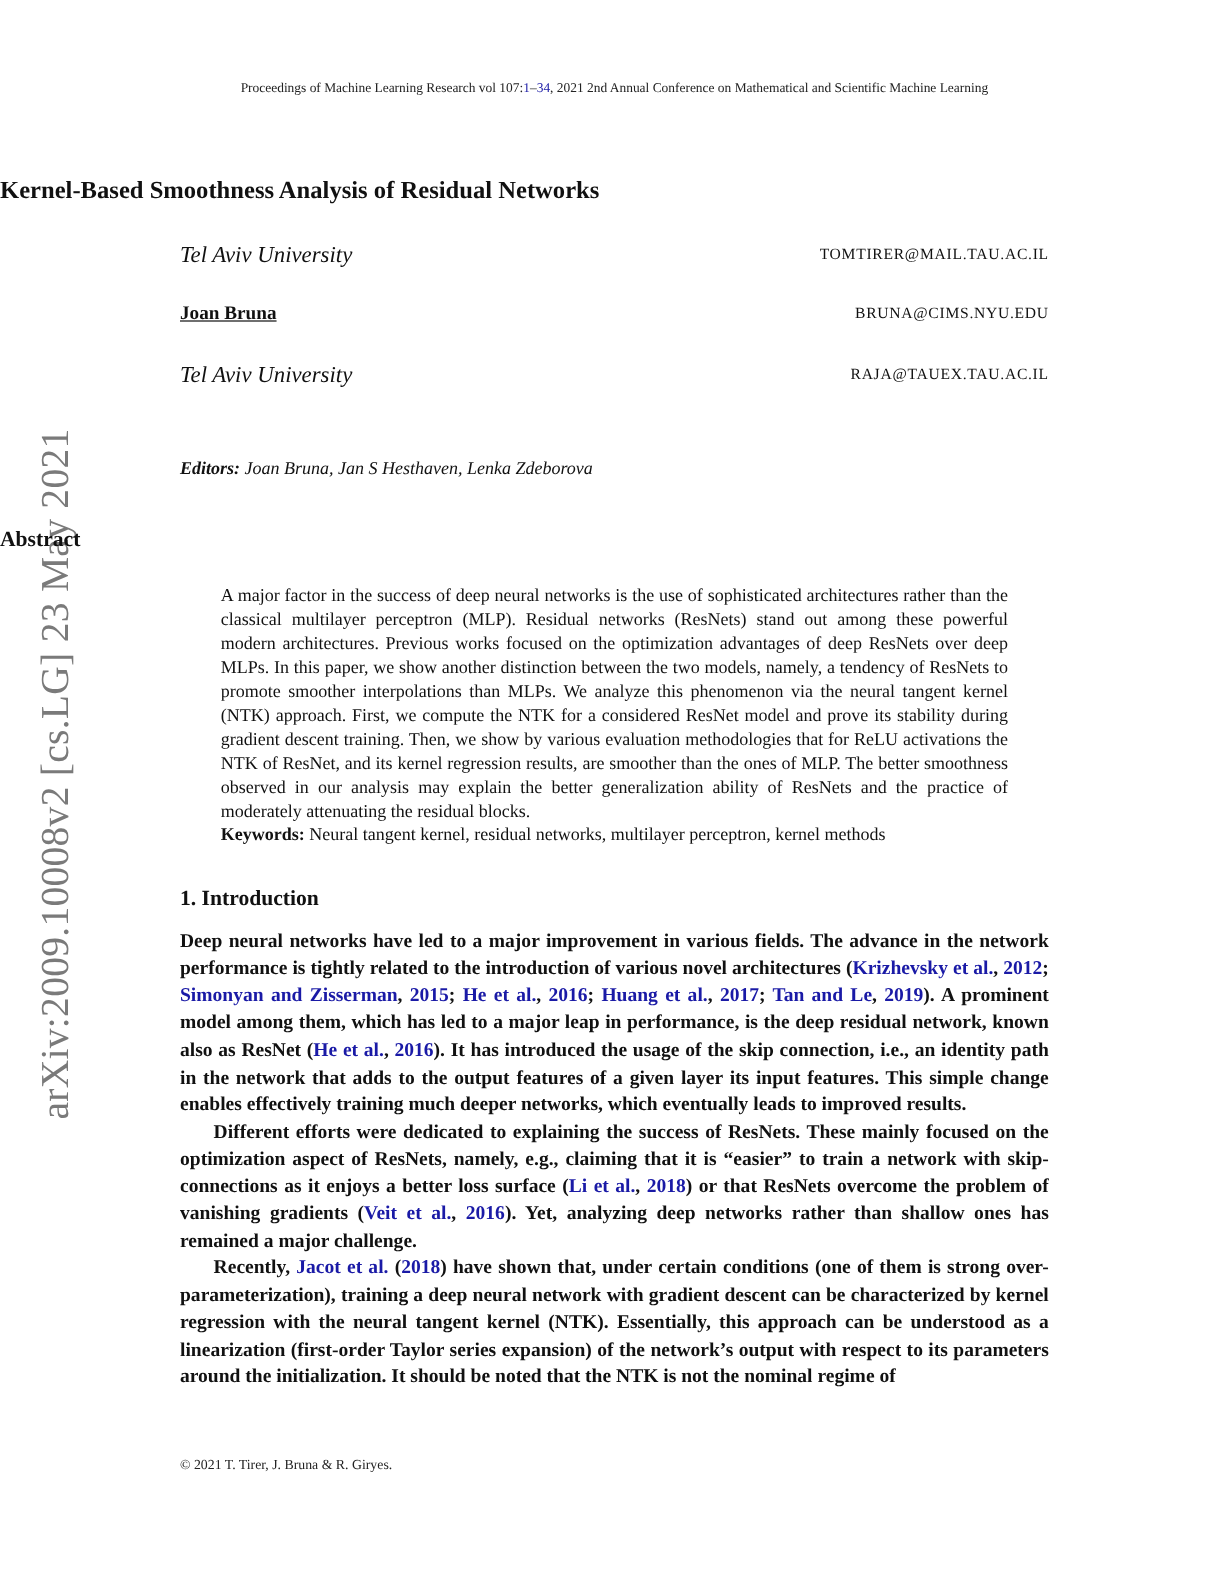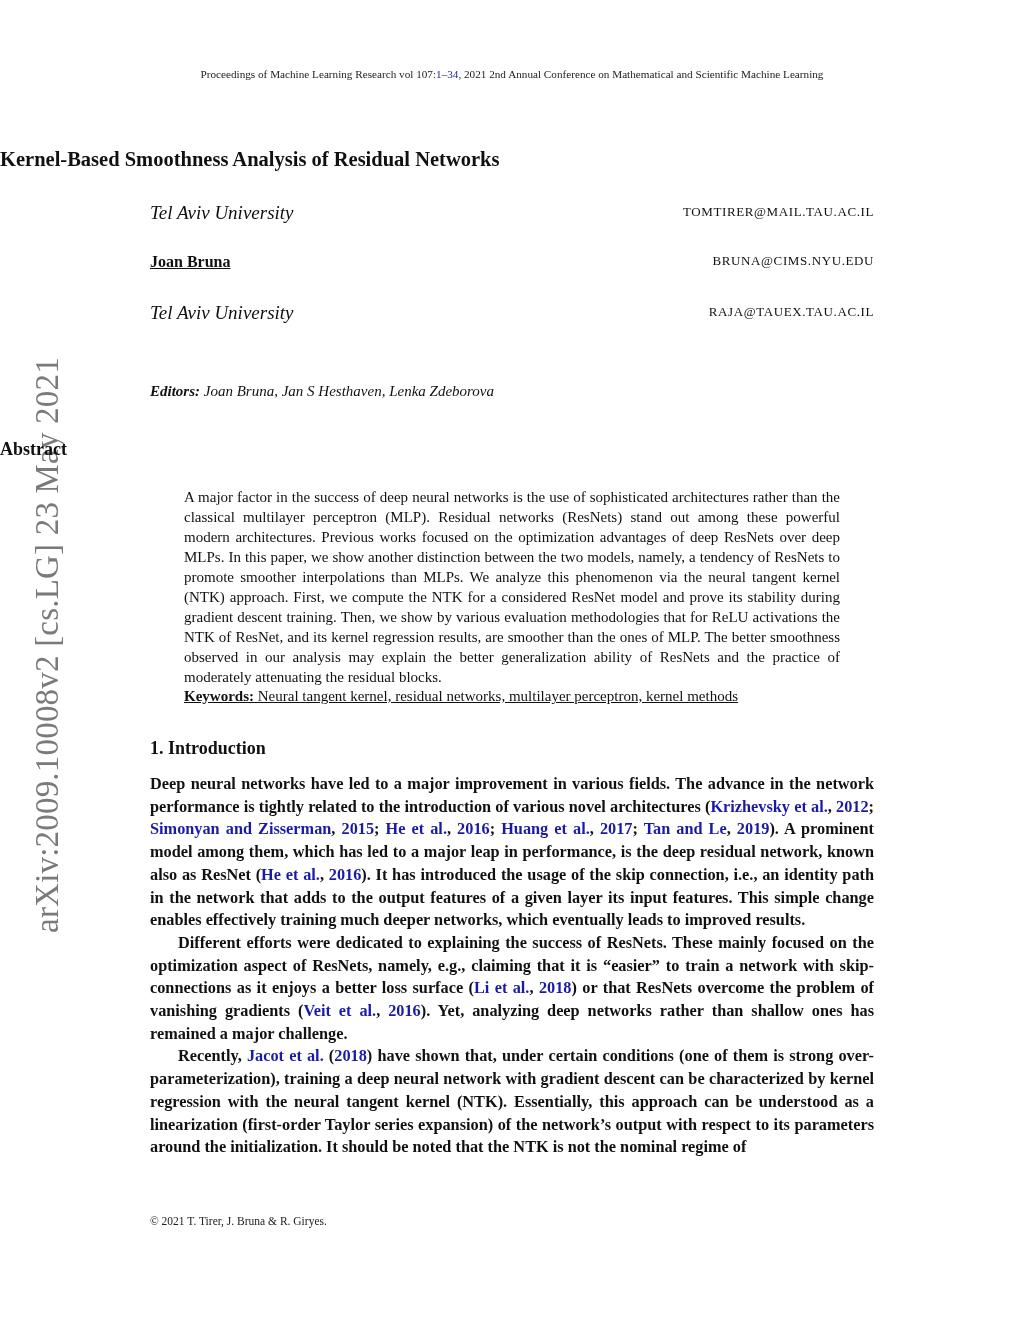--- a/index.html
+++ b/index.html
@@ -16,21 +16,21 @@
   .author { position: absolute; left: 150px; width: 724px; }
   .author .name { font-weight: bold; font-size: 16px; line-height: 22px; }
   .author .aff { font-style: italic; font-size: 19px; line-height: 22px; }
   .author .email { position: absolute; right: 0; top: 2px; font-size: 13px; letter-spacing: 0.6px; font-variant: small-caps; text-transform: uppercase; }
   .editors { position: absolute; left: 150px; top: 383px; font-size: 15px; font-style: italic; }
   .editors b { font-weight: bold; }
   .abs-head { position: absolute; top: 439px; left: 0; width: 1024px; text-align: left;
               font-size: 18px; font-weight: bold; }
   .abstract { position: absolute; left: 184px; top: 467px; width: 656px; font-size: 15px;
               line-height: 20px; text-align: justify; margin-top: 20px; }
-  .keywords { position: absolute; left: 184px; top: 688px; font-size: 15px; text-decoration: underline; }
+  .keywords { position: absolute; left: 184px; top: 688px; font-size: 15px; }
   .sec-head { position: absolute; left: 150px; top: 738px; font-size: 18px; font-weight: bold; }
   .body { position: absolute; left: 150px; width: 724px; font-size: 16.3px; line-height: 22.7px;
           text-align: justify; font-weight: bold; }
   .body p { margin: 0; }
   .indent { text-indent: 28px; }
   .footer { position: absolute; left: 150px; top: 1215px; font-size: 11.5px; color: #222; }
 </style>
 </head>
 <body>
 

